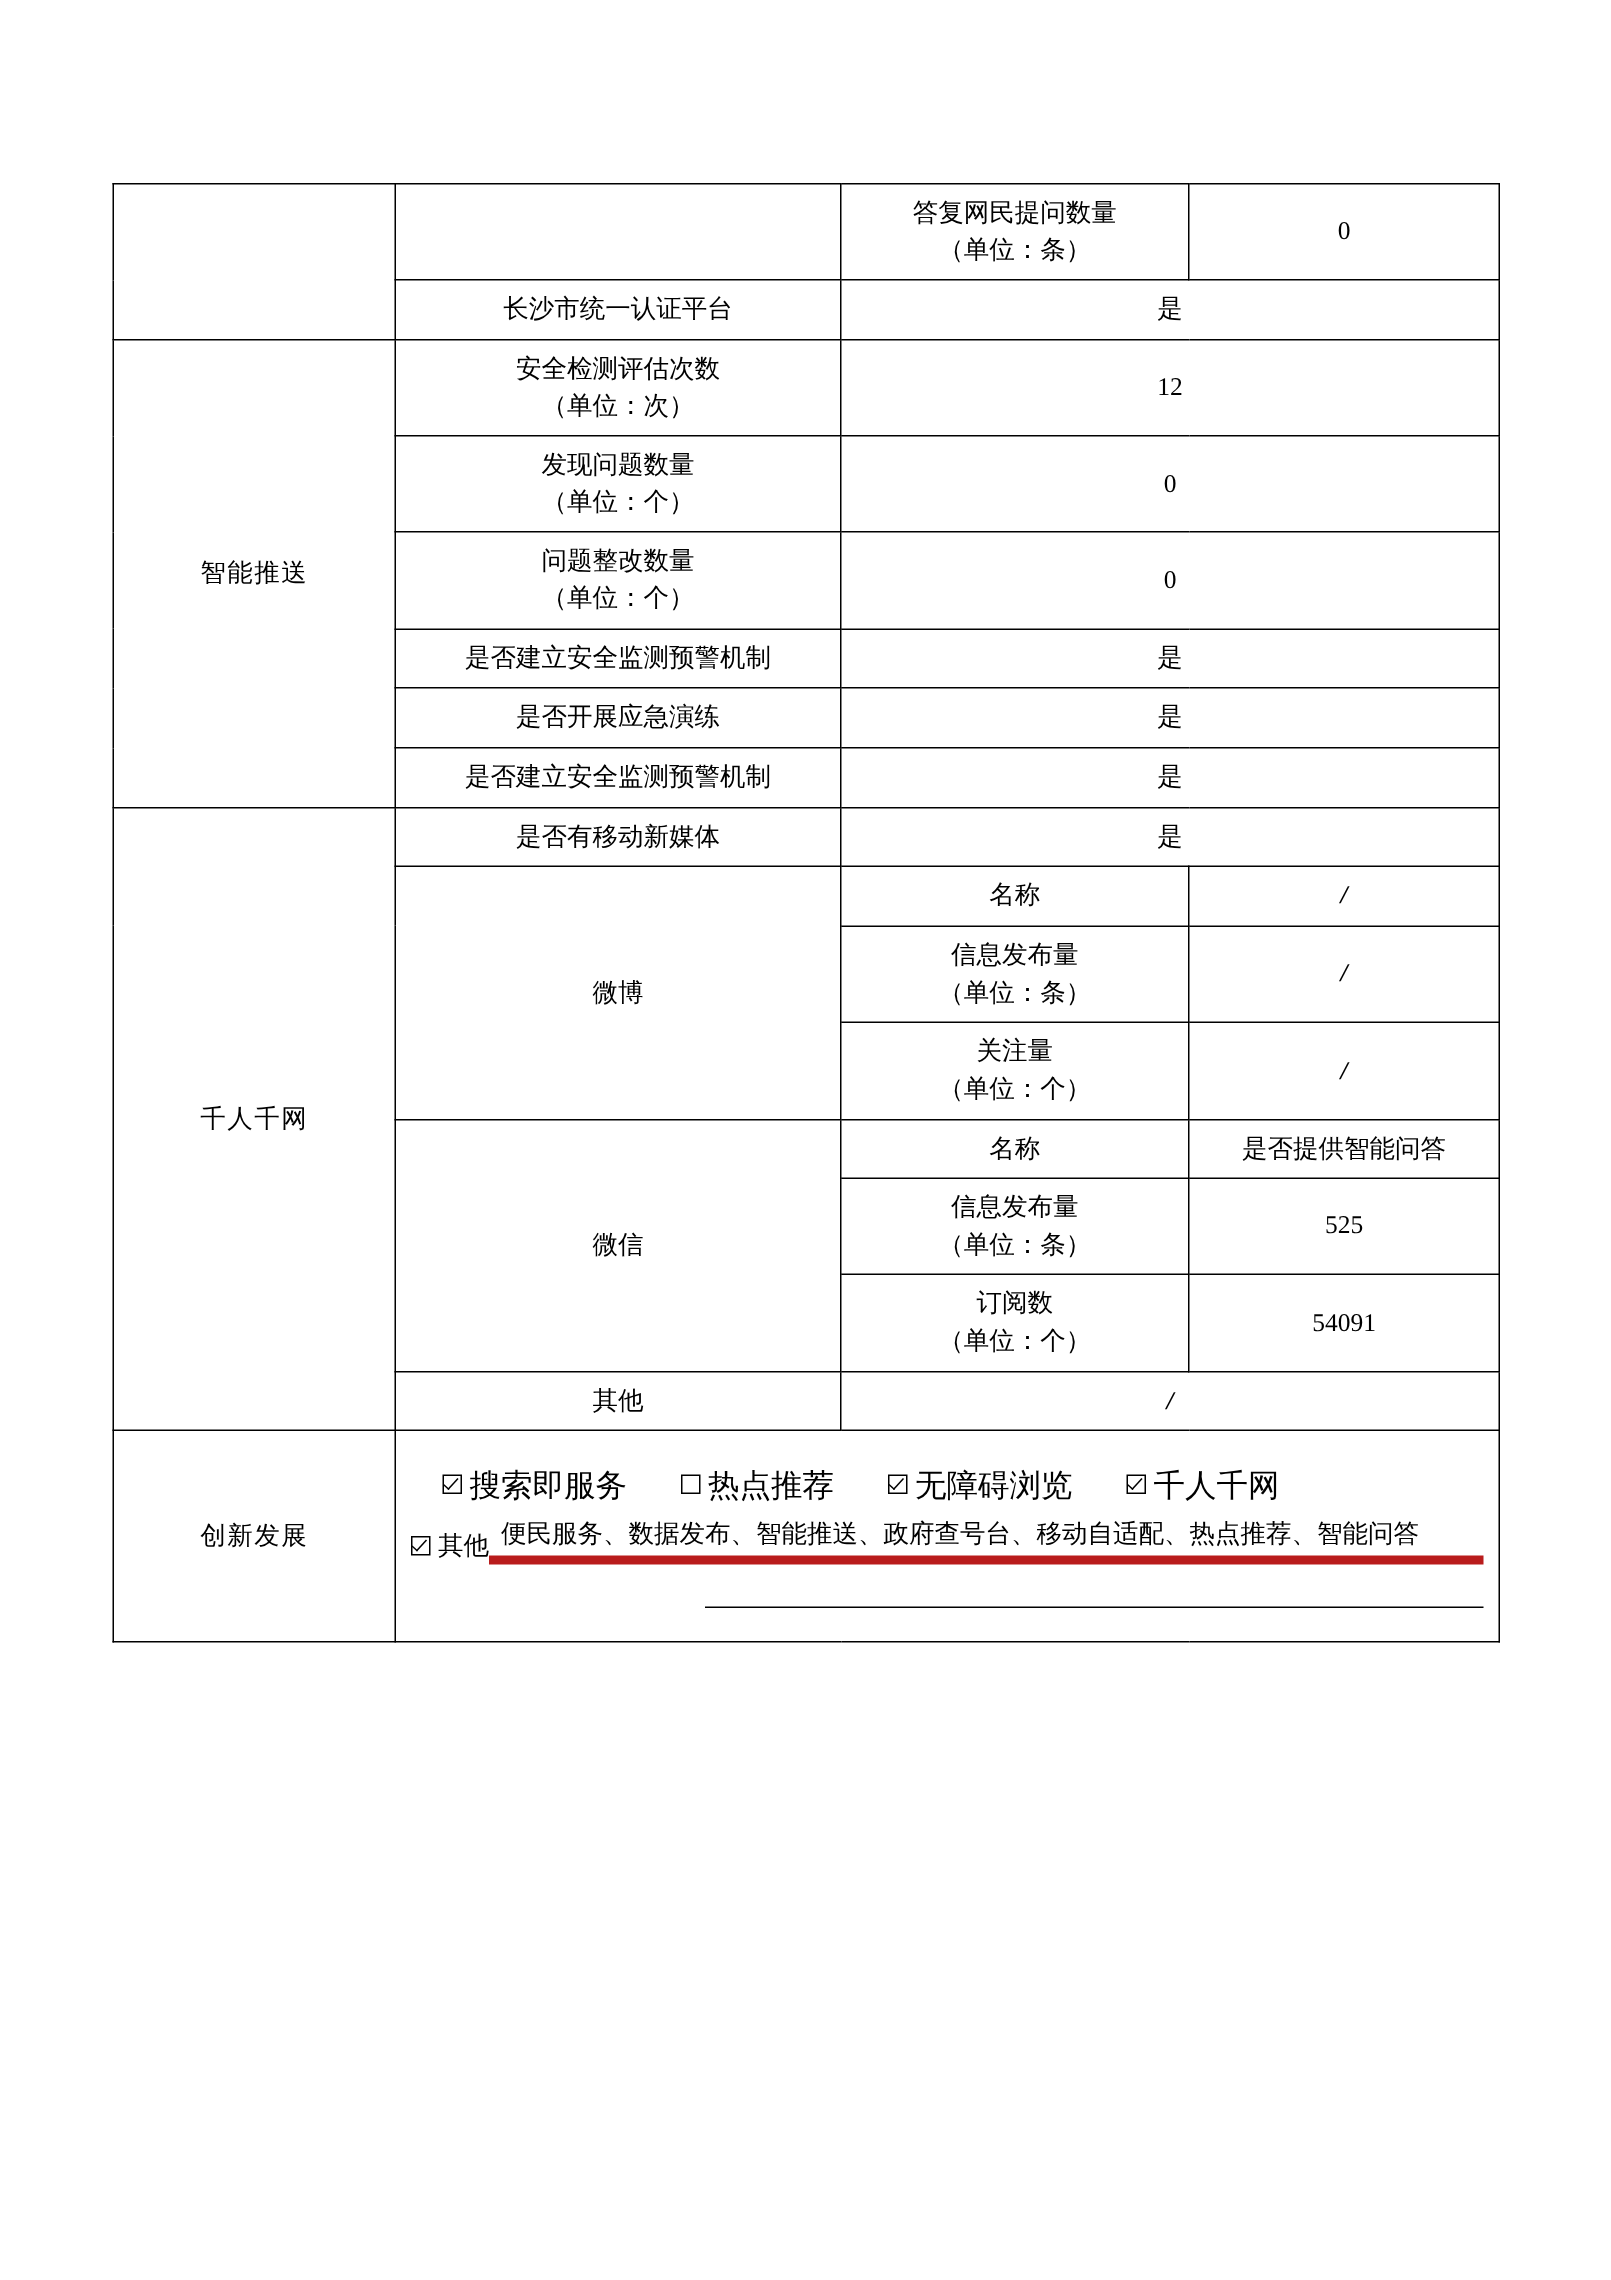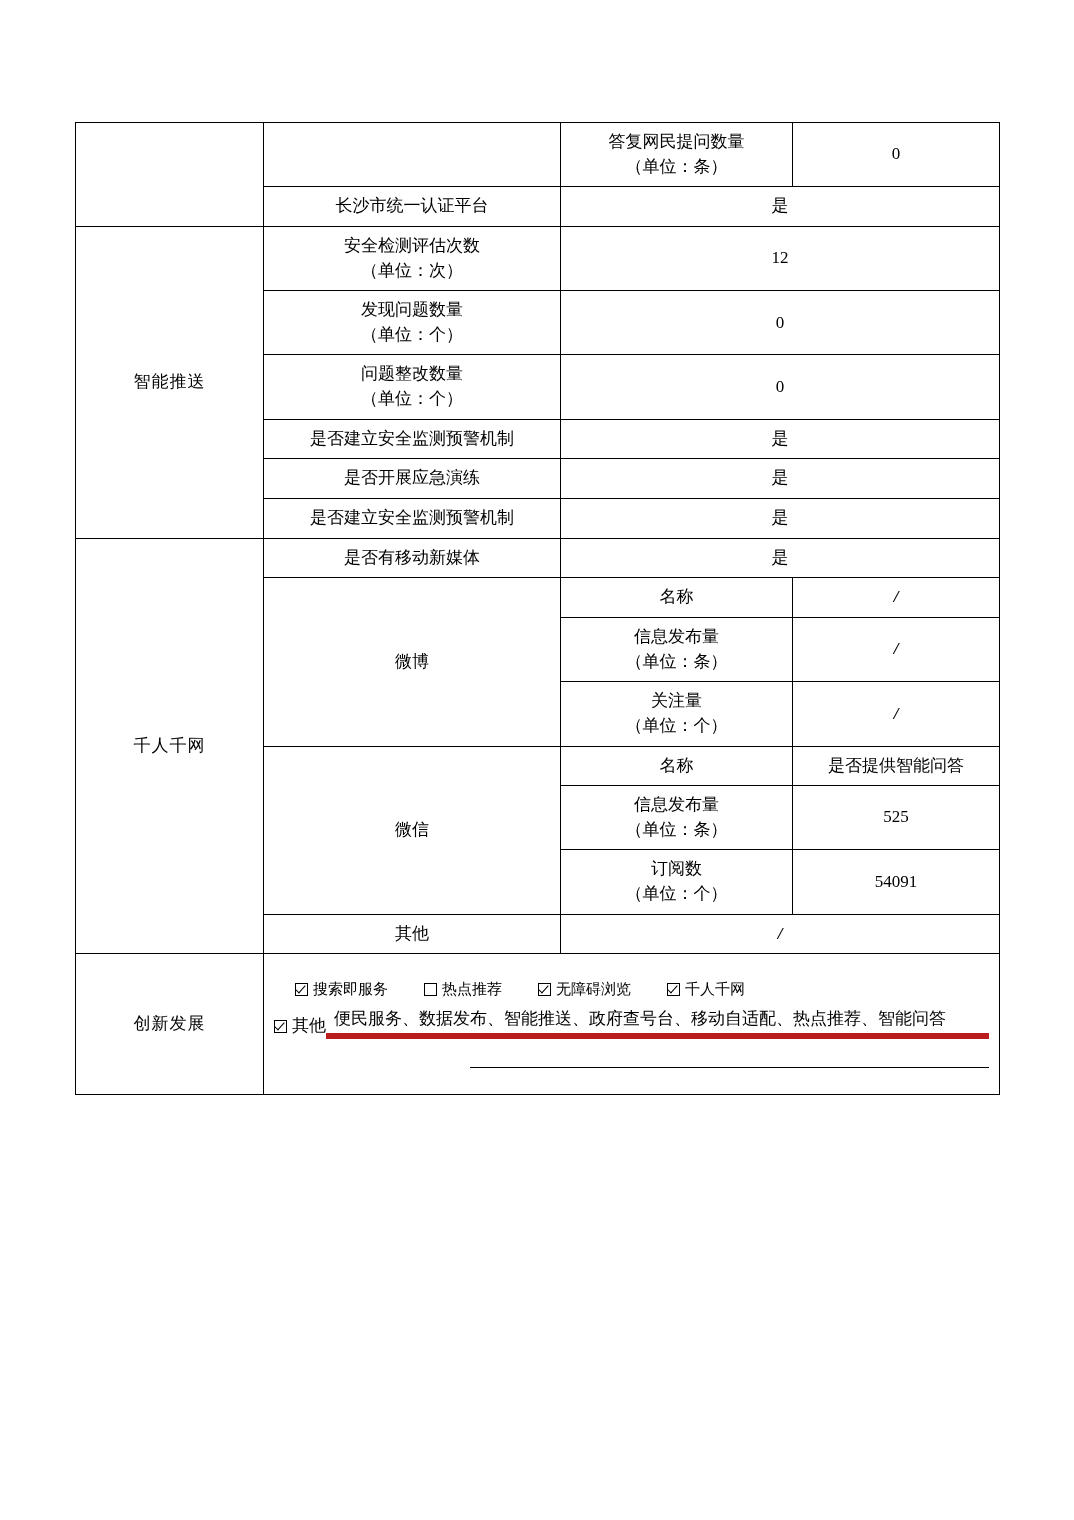--- a/index.html
+++ b/index.html
@@ -54,21 +54,21 @@
   
   .innov {
     text-align: left !important;
     padding: 10px 10px 12px 10px !important;
     height: 118px;
   }
   .opt-row {
     display: flex;
     align-items: flex-end;
     margin-bottom: 4px;
-    font-size: 15px;
+    font-size: 21px;
     white-space: nowrap;
     padding-left: 21px;
   }
   .opt {
     display: inline-flex;
     align-items: center;
     margin-right: 36px;
   }
   .opt:last-child { margin-right: 0; }
   .box {

